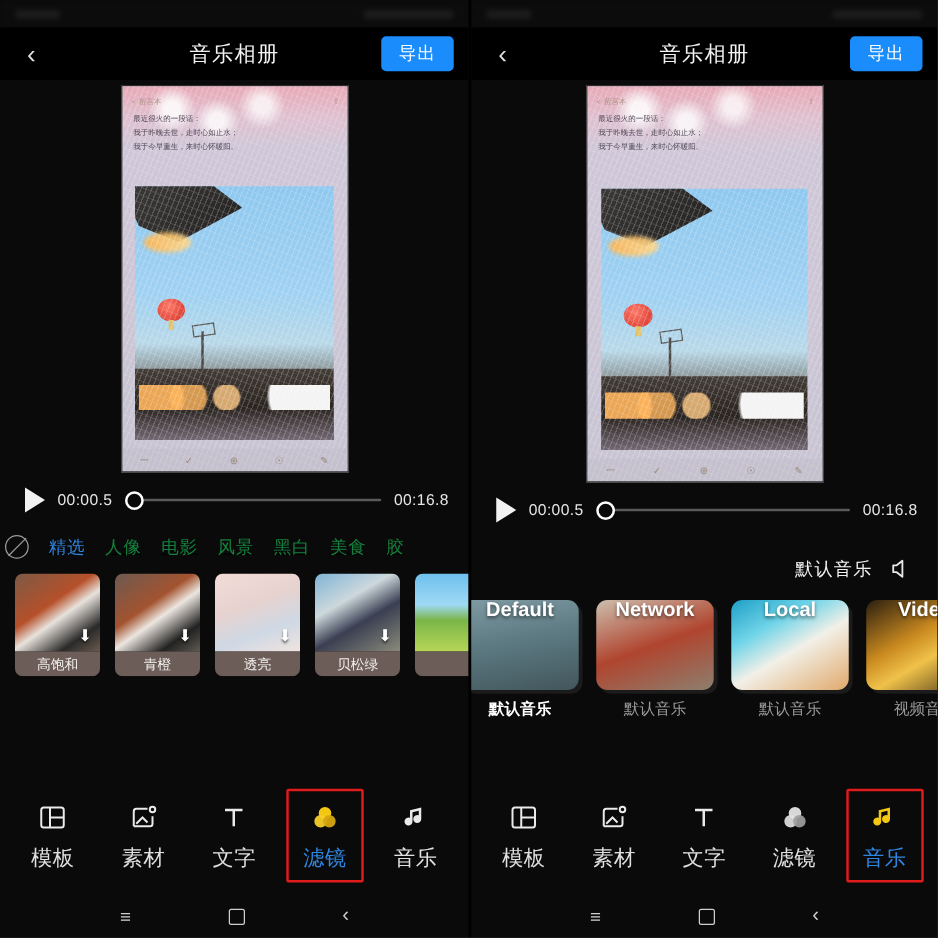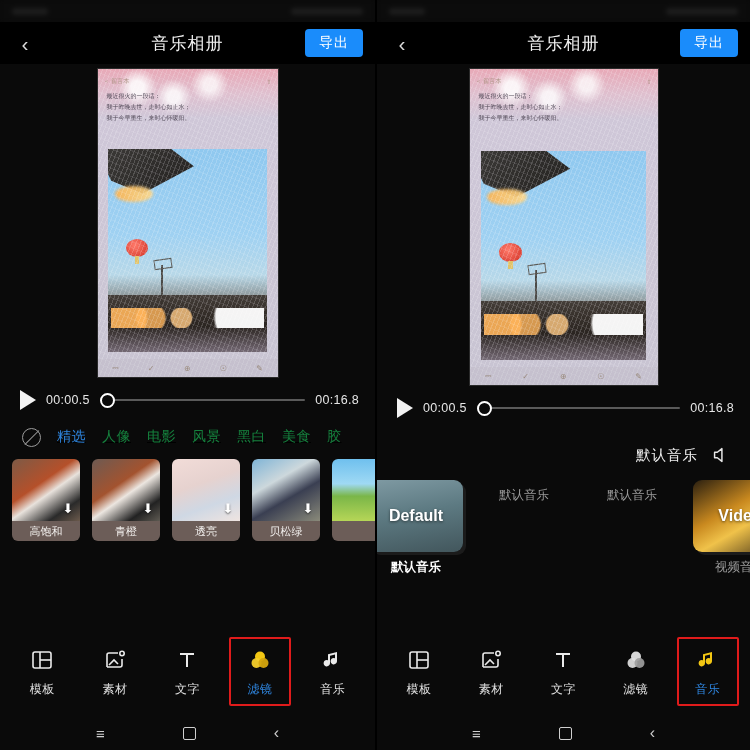--- a/index.html
+++ b/index.html
@@ -150,22 +150,22 @@
   .slider-track {
     position:absolute; left:12px; right:0; height:2px; background:#5a5a5a; border-radius:1px;
   }
   .slider-knob {
     position:relative; width:15px; height:15px; border-radius:50%;
     background:#0a0a0a; border:2.5px solid #fff; z-index:2;
   }
 
   
   .cat-row {
-    display:flex; gap:16px;
-    padding:8px 10px 6px 22px; white-space:nowrap;text-decoration:underline;
+    display:flex; align-items:center; gap:16px;
+    padding:8px 10px 6px 4px; white-space:nowrap;text-decoration:underline;
   }
   .no-icon {
     width:19px; height:19px; border:1.4px solid #9a9a9a; border-radius:50%;
     position:relative; flex:0 0 auto;
   }
   .no-icon:after {
     content:""; position:absolute; left:-1px; top:8px; width:20px; height:1.4px;
     background:#9a9a9a; transform:rotate(-45deg);
   }
   .cat { color:#15803d; font-size:14px; letter-spacing:.5px; }
@@ -201,21 +201,21 @@
     display:flex; align-items:center; justify-content:flex-end;
     gap:12px; padding:16px 18px 12px 0;
   }
   .music-head-label { color:#f0f0f0; font-size:14.5px; letter-spacing:1px; }
   .speaker-icon { color:#e8e8e8; display:flex; align-items:center; }
   .music-row { display:flex; gap:14px; padding:2px 0 0 0; white-space:nowrap; }
   .music-item { width:94px; flex:0 0 auto; text-align:center; }
   .music-item:first-child { margin-left:-8px; }
   .music-img {
     width:94px; height:72px; border-radius:9px; position:relative; overflow:hidden;
-    display:flex; align-items:center; justify-content:center;
+    display:flex; justify-content:center;
     box-shadow:3px 3px 0 rgba(255,255,255,.07);
   }
   .m1 { background:linear-gradient(170deg,#7f9aa3 0%,#5d7a82 45%,#42565c 100%); }
   .m2 { background:linear-gradient(160deg,#cdbfae 0%,#b0452f 50%,#8d7f6e 100%); }
   .m3 { background:linear-gradient(150deg,#1e9fc6 0%,#6fd4e8 30%,#f2f0e8 55%,#e0a96b 100%); }
   .m4 { background:linear-gradient(150deg,#2a1f10 0%,#c9891f 40%,#f0c24a 60%,#3a2a14 100%); }
   .music-img-txt {
     color:#fff; font-size:16px; font-weight:700;
     text-shadow:0 1px 3px rgba(0,0,0,.55); position:relative; z-index:2;
   }
@@ -227,21 +227,21 @@
     position:absolute; left:0; right:0; bottom:38px;
     display:flex; align-items:flex-end; justify-content:space-around;
     padding:0 6px 6px 6px;
   }
   .tool {
     width:62px; padding:8px 0 6px 0; border:2px solid transparent; border-radius:2px;
     display:flex; flex-direction:column; align-items:center; gap:8px;
   }
   .tool.highlight { border-color:#e01b1b; }
   .tool-icon { height:26px; display:flex; align-items:center; justify-content:center; color:#eaeaea; }
-  .tool-label { font-size:12px; color:#e0e0e0; letter-spacing:.5px;font-family:Liberation Mono, monospace; }
+  .tool-label { font-size:17px; color:#e0e0e0; letter-spacing:.5px;font-family:Liberation Mono, monospace; }
   .tool.active .tool-label { color:#2f86e0; }
 
   
   .navbar {
     position:absolute; left:0; right:0; bottom:0; height:34px;
     display:flex; align-items:center; justify-content:center; gap:78px;
     color:#cfcfcf;
   }
   .nav-recent { font-size:15px; line-height:1; }
   .nav-home { width:13px; height:13px; border:1.6px solid #cfcfcf; border-radius:2px; }
@@ -470,23 +470,29 @@
     </div>
 
     <div class="music-row">
       <div class="music-item active">
         <div class="music-img m1">
           <span class="music-img-txt">Default</span>
         </div>
         <div class="music-label">默认音乐</div>
       </div>
       <div class="music-item">
+        <div class="music-img m2">
+          <span class="music-img-txt">Network</span>
+        </div>
         <div class="music-label">默认音乐</div>
       </div>
       <div class="music-item">
+        <div class="music-img m3">
+          <span class="music-img-txt">Local</span>
+        </div>
         <div class="music-label">默认音乐</div>
       </div>
       <div class="music-item">
         <div class="music-img m4">
           <span class="music-img-txt">Video</span>
         </div>
         <div class="music-label">视频音乐</div>
       </div>
     </div>
 

